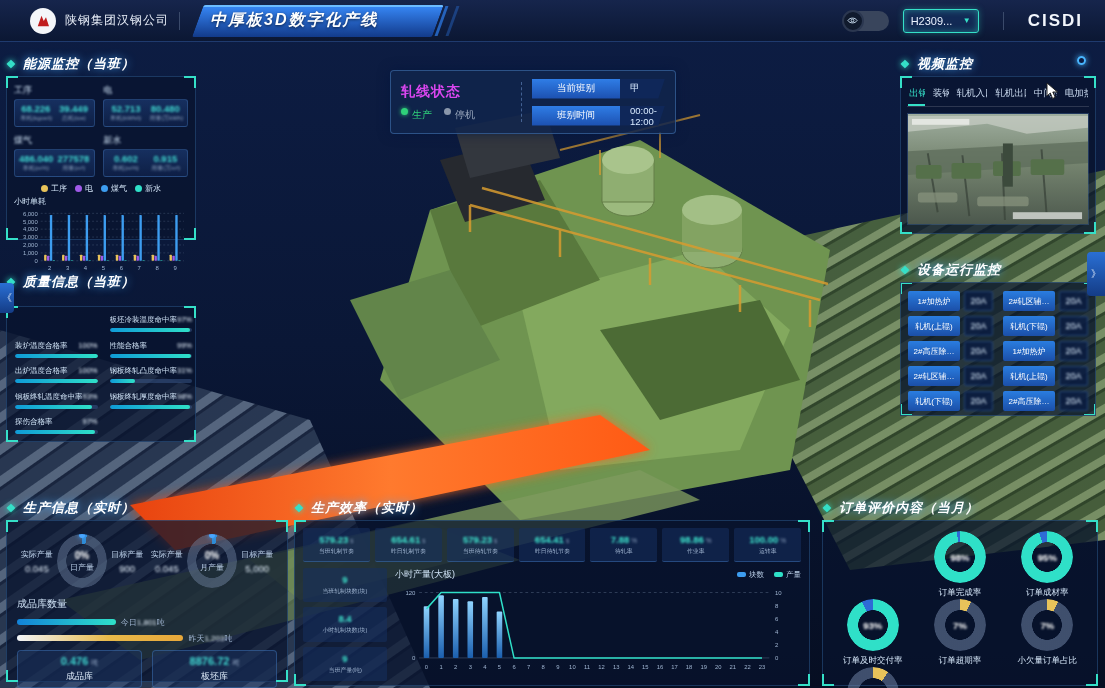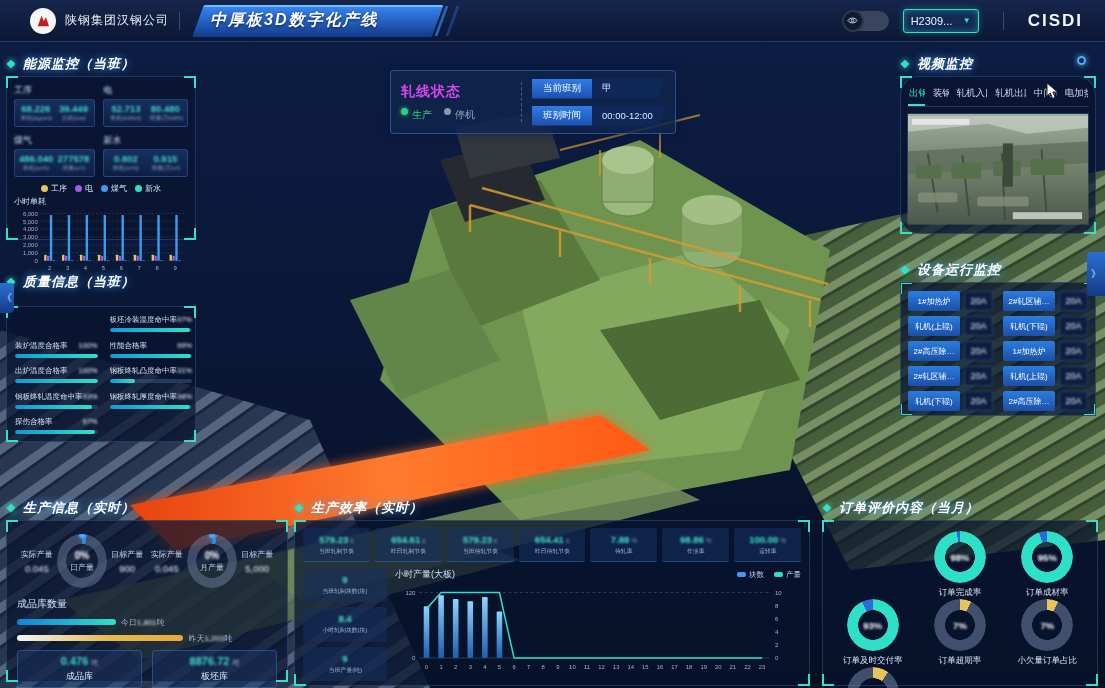--- a/index.html
+++ b/index.html
@@ -79,28 +79,28 @@
     background:rgba(16,36,76,.85);border:1px solid rgba(80,140,210,.45);border-radius:4px;
     box-shadow:0 0 12px rgba(0,20,60,.6);display:flex;align-items:center;padding:8px 10px;}
   #p-status .left{width:110px;}
   #p-status h1{margin:0 0 7px;font-size:14px;color:#d946ef;letter-spacing:1px;font-weight:bold;}
   .stleg{display:flex;gap:12px;font-size:10px;}
   .stleg .si{display:flex;gap:4px;}
   .sdot{width:7px;height:7px;border-radius:50%;}
   .vdiv{width:0;height:40px;border-left:1px dashed rgba(120,160,220,.5);margin:0 10px;}
   .chips{display:flex;flex-direction:column;gap:7px;flex:1;}
   .chip{display:flex;height:20px;clip-path:polygon(0 0,100% 0,95% 100%,0 100%);}
-  .chip .cl{width:60px;background:linear-gradient(180deg,#2f7de6,#1c50b0);color:#fff;
+  .chip .cl{width:88px;background:linear-gradient(180deg,#2f7de6,#1c50b0);color:#fff;
     font-size:9.5px;display:flex;align-items:center;justify-content:center;filter:blur(.5px);}
   .chip .cv{flex:1;background:rgba(15,40,90,.92);color:#d9ebff;font-size:9.5px;
     display:flex;align-items:center;padding-left:10px;}
 
   
   #p-video{left:900px;top:54px;width:196px;}
-  #p-video .pbody{margin-top:2px;padding:5px 6px;height:158px;border-radius:19px;}
+  #p-video .pbody{margin-top:2px;padding:5px 6px;height:158px;}
   .vtabs{display:flex;gap:7px;border-bottom:1px solid rgba(255,255,255,.15);padding:3px 1px 0;}
   .vtab{font-size:9.5px;color:#c9d9ee;padding:2px 1px 4px;white-space:nowrap;cursor:pointer;
     border-bottom:2px solid transparent;overflow:hidden;}
   .vtab.active{color:#35e0c8;border-bottom-color:#35e0c8;}
   .vframe{margin-top:6px;width:100%;height:112px;border:1px solid rgba(90,140,200,.3);
     position:relative;overflow:hidden;cursor:pointer;}
   .gear-dot{position:absolute;right:10px;top:2px;width:9px;height:9px;border-radius:50%;
     border:2px solid #49b6ff;box-shadow:0 0 6px #49b6ff;}
 
   

